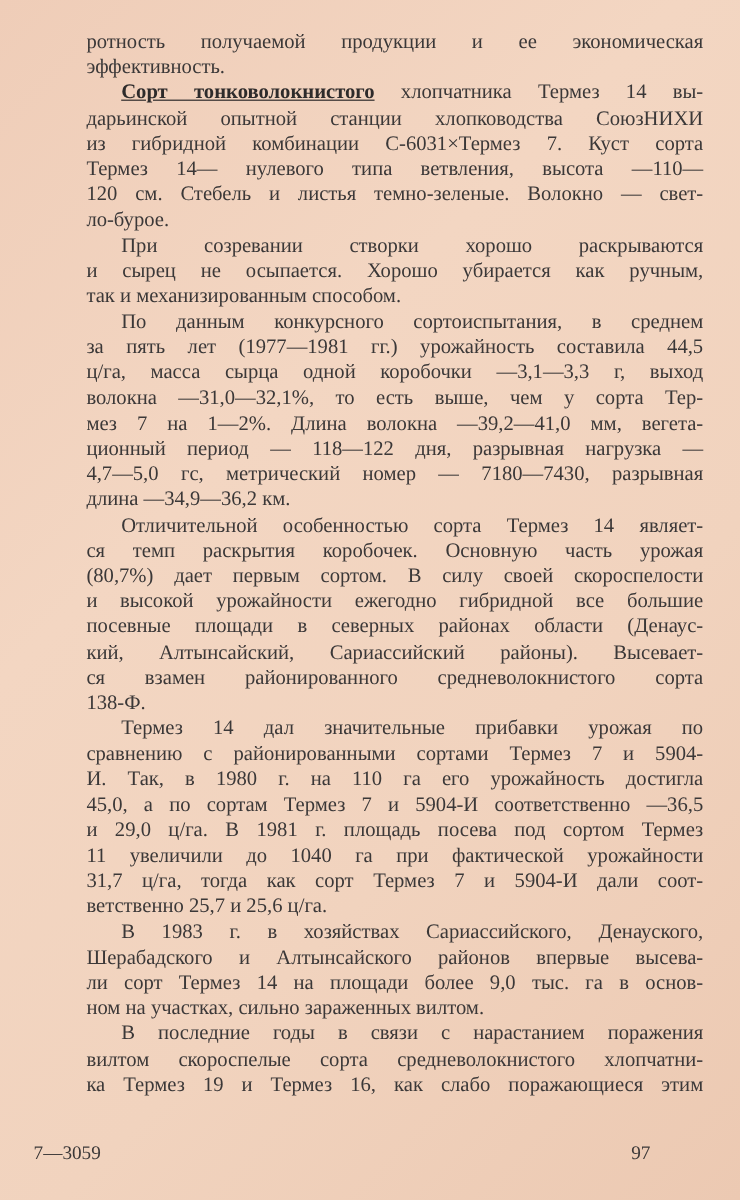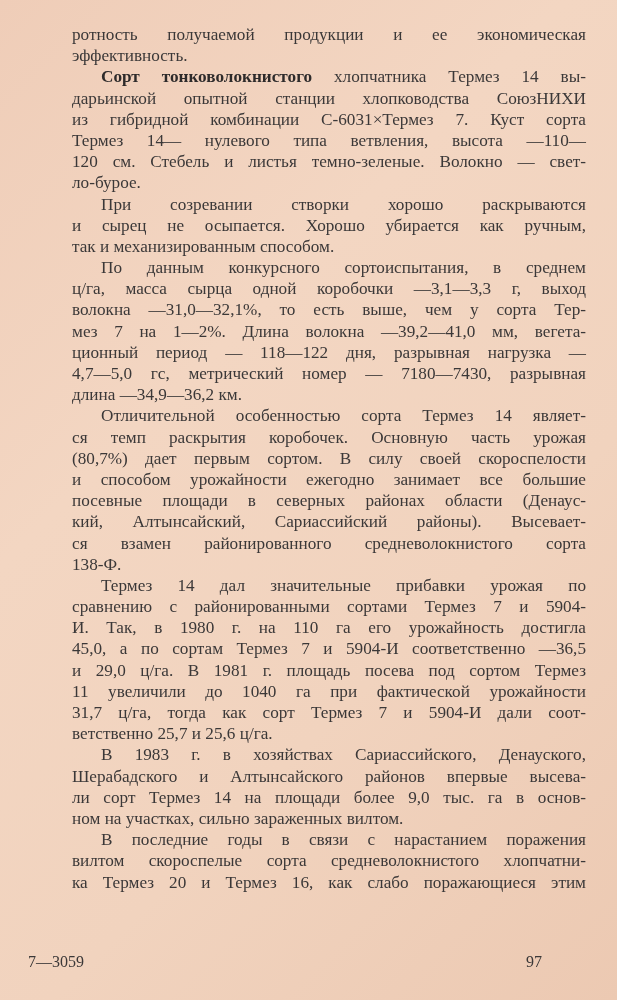--- a/index.html
+++ b/index.html
@@ -12,21 +12,21 @@
     position:absolute; left:28px; top:24px; width:514px;
     font-family:"Liberation Serif", "DejaVu Serif", serif;
     font-size:17.2px; line-height:21.2px; color:#3b3838;margin-left:44px;
   }
   .line {
     display:block; white-space:nowrap; text-align:justify; text-align-last:justify;
     height:21.2px;
   }
   .line.last { text-align-last:left; }
   .line.indent { padding-left:29px; }
-  .b { font-weight:bold; color:#2e2b2b; }
+  .b { font-weight:bold; color:#2e2b2b;text-decoration:underline; }
   .footer {
     position:absolute; top:953px; left:28px; width:514px;
     font-family:"Liberation Serif", "DejaVu Serif", serif;
     font-size:16px; color:#3b3838; display:flex; justify-content:space-between;
   }
 </style>
 </head>
 <body>
 
 <div class="page" id="page">
@@ -42,32 +42,33 @@
       <span class="line">120 см. Стебель и листья темно-зеленые. Волокно — свет-</span>
       <span class="line last">ло-бурое.</span>
     </div>
     <div>
       <span class="line indent">При созревании створки хорошо раскрываются</span>
       <span class="line">и сырец не осыпается. Хорошо убирается как ручным,</span>
       <span class="line last">так и механизированным способом.</span>
     </div>
     <div>
       <span class="line indent">По данным конкурсного сортоиспытания, в среднем</span>
+      <span class="line">за пять лет (1977—1981 гг.) урожайность составила 44,5</span>
       <span class="line">ц/га, масса сырца одной коробочки —3,1—3,3 г, выход</span>
       <span class="line">волокна —31,0—32,1%, то есть выше, чем у сорта Тер-</span>
       <span class="line">мез 7 на 1—2%. Длина волокна —39,2—41,0 мм, вегета-</span>
       <span class="line">ционный период — 118—122 дня, разрывная нагрузка —</span>
       <span class="line">4,7—5,0 гс, метрический номер — 7180—7430, разрывная</span>
       <span class="line last">длина —34,9—36,2 км.</span>
     </div>
     <div>
       <span class="line indent">Отличительной особенностью сорта Термез 14 являет-</span>
       <span class="line">ся темп раскрытия коробочек. Основную часть урожая</span>
       <span class="line">(80,7%) дает первым сортом. В силу своей скороспелости</span>
-      <span class="line">и способом урожайности ежегодно занимает все большие</span>
+      <span class="line">и высокой урожайности ежегодно гибридной все большие</span>
       <span class="line">посевные площади в северных районах области (Денаус-</span>
       <span class="line">кий, Алтынсайский, Сариассийский районы). Высевает-</span>
       <span class="line">ся взамен районированного средневолокнистого сорта</span>
       <span class="line last">138-Ф.</span>
     </div>
     <div>
       <span class="line indent">Термез 14 дал значительные прибавки урожая по</span>
       <span class="line">сравнению с районированными сортами Термез 7 и 5904-</span>
       <span class="line">И. Так, в 1980 г. на 110 га его урожайность достигла</span>
       <span class="line">45,0, а по сортам Термез 7 и 5904-И соответственно —36,5</span>
@@ -78,20 +79,20 @@
     </div>
     <div>
       <span class="line indent">В 1983 г. в хозяйствах Сариассийского, Денауского,</span>
       <span class="line">Шерабадского и Алтынсайского районов впервые высева-</span>
       <span class="line">ли сорт Термез 14 на площади более 9,0 тыс. га в основ-</span>
       <span class="line last">ном на участках, сильно зараженных вилтом.</span>
     </div>
     <div>
       <span class="line indent">В последние годы в связи с нарастанием поражения</span>
       <span class="line">вилтом скороспелые сорта средневолокнистого хлопчатни-</span>
-      <span class="line">ка Термез 20 и Термез 16, как слабо поражающиеся этим</span>
+      <span class="line">ка Термез 19 и Термез 16, как слабо поражающиеся этим</span>
     </div>
   </div>
 
 <div class="footer">
   <span>7—3059</span>
   <span>97</span>
 </div>
 
 </body></html>

